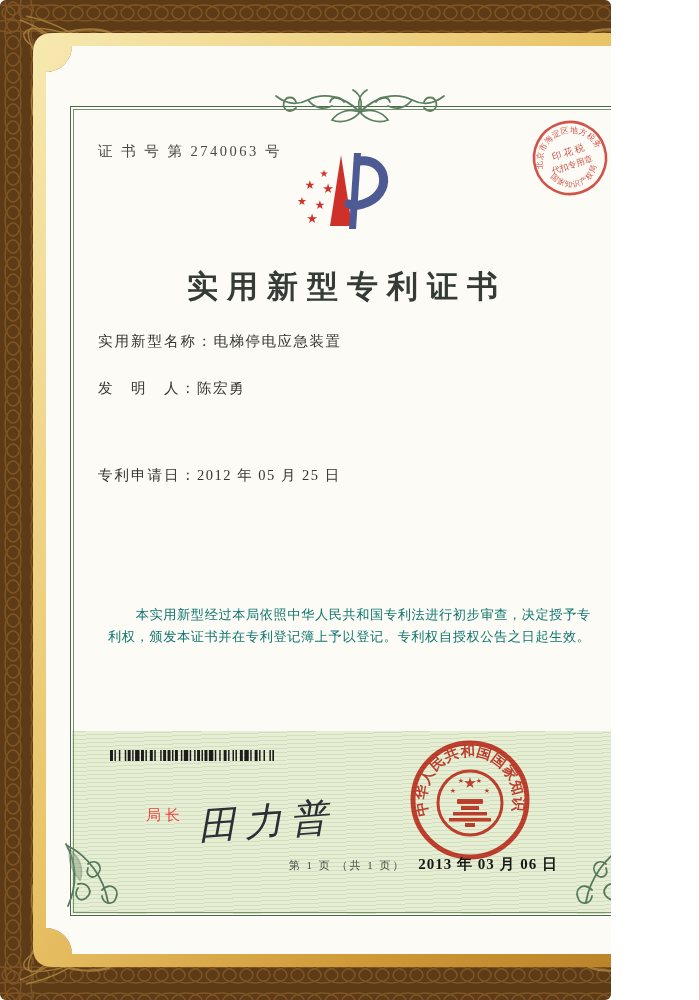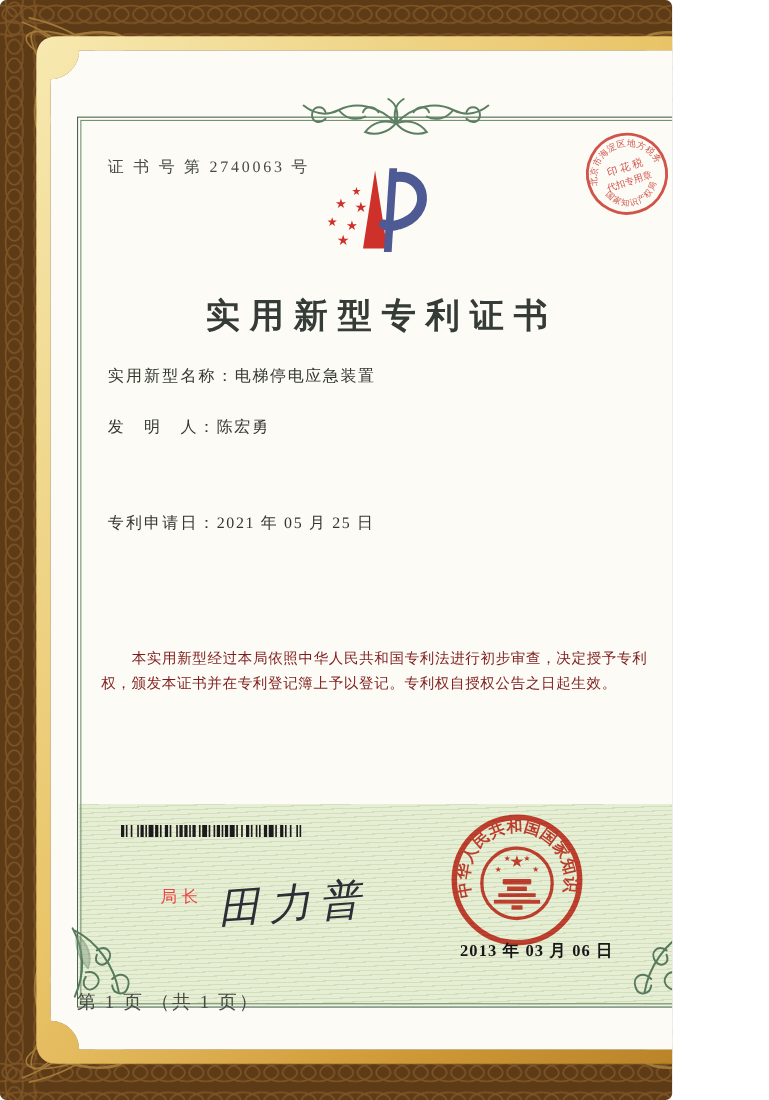--- a/index.html
+++ b/index.html
@@ -12,37 +12,37 @@
   
   #cert-title{left:70px;top:237px;width:554px;text-align:center;font-size:31px;
               letter-spacing:9px;color:#353b36;font-weight:700;margin-top:29px;}
   
   .row{left:98px;width:510px;font-size:14.5px;letter-spacing:1.5px;color:#33382f;white-space:nowrap;}
   .row .lbl{letter-spacing:2px;}
   #row-0{top:332px}#row-1{top:379px}#row-2{top:423px}#row-3{top:466px}
   #row-4{top:513px}#row-5{top:561px}
   
   #paras{left:92px;top:588px;width:520px;}
-  #paras p{margin:0;text-indent:2.1em;font-size:13.2px;line-height:22px;
-           letter-spacing:0.6px;color:#7f1d1d;}
+  #paras p{margin:16px;text-indent:2.1em;font-size:13.2px;line-height:22px;
+           letter-spacing:0.6px;color:#0f766e;}
   
   #green-band{left:72px;top:731px;width:551px;height:183px;
      background:
        repeating-linear-gradient(178deg,rgba(200,216,173,.65) 0 1px,rgba(231,238,214,.9) 1px 4px),
        #e4ecd1;}
   
   #inner-frame{left:70px;top:106px;width:554px;height:808px;border:1.6px solid #47684f;}
   #inner-frame::after{content:"";position:absolute;inset:2px;border:1px solid #76926f;}
   
   #sig-title{left:146px;top:806px;font-size:15px;letter-spacing:4px;color:#ef4444;}
   
   #seal-date{left:398px;top:855px;width:180px;text-align:center;font-size:15px;
              font-weight:bold;letter-spacing:1px;color:#171717;z-index:6;}
   
-  #footer{left:70px;top:899px;width:554px;text-align:left;font-size:17px;
+  #footer{left:70px;top:858px;width:554px;text-align:center;font-size:11px;
           letter-spacing:2px;color:#474b44;}
   #tax-stamp{left:500px;top:88px;width:140px;height:140px;mix-blend-mode:multiply;opacity:.92;}
   #office-seal{left:385px;top:715px;width:170px;height:170px;mix-blend-mode:multiply;opacity:.95;z-index:5;}
   #signature-svg{left:192px;top:782px;width:160px;height:75px;}
   #barcode{left:110px;top:750px;width:164px;height:11px;}
   #logo{left:284px;top:147px;width:132px;height:86px;}
 </style>
 </head>
 <body>
 
@@ -175,21 +175,21 @@
 
   <div class="abs" id="cert-title">实用新型专利证书</div>
 
   <div class="abs row" id="row-0">
     <span class="lbl">实用新型名称：</span><span>电梯停电应急装置</span>
   </div>
   <div class="abs row" id="row-1">
     <span class="lbl">发　明　人：</span><span>陈宏勇</span>
   </div>
   <div class="abs row" id="row-3">
-    <span class="lbl">专利申请日：</span><span>2021 年 05 月 25 日</span>
+    <span class="lbl">专利申请日：</span><span>2012 年 05 月 25 日</span>
   </div>
 
   <div class="abs" id="paras">
     <p>本实用新型经过本局依照中华人民共和国专利法进行初步审查，决定授予专利权，颁发本证书并在专利登记簿上予以登记。专利权自授权公告之日起生效。</p>
   </div>
 
   <svg class="abs" id="barcode" viewBox="0 0 100 10" preserveAspectRatio="none">
       <rect x="0" y="0" width="1.8" height="10" fill="#1b1b1b"></rect>
       <rect x="2.7" y="0" width="0.9" height="10" fill="#1b1b1b"></rect>
       <rect x="5.4" y="0" width="0.9" height="10" fill="#1b1b1b"></rect>

